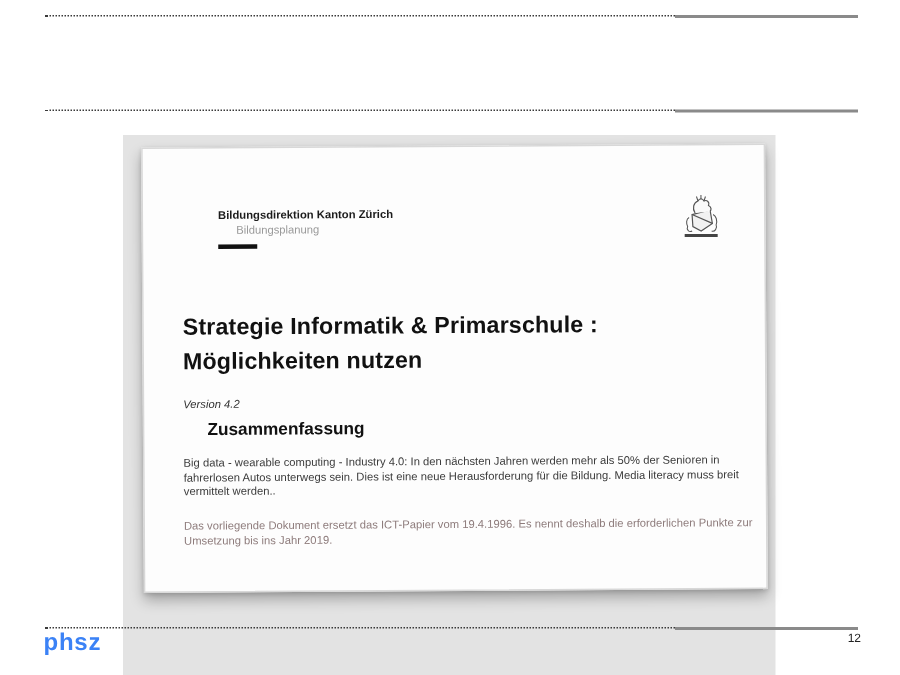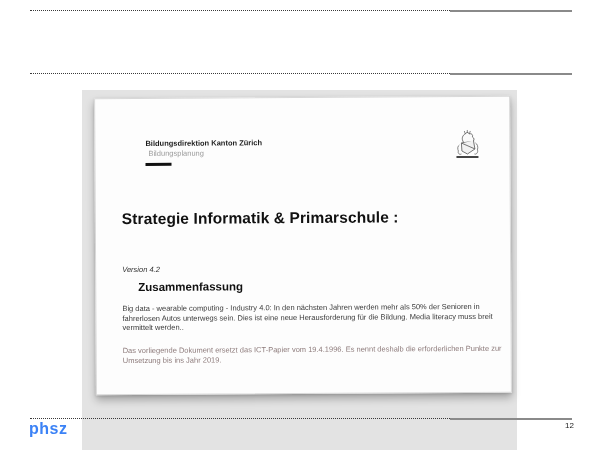--- a/index.html
+++ b/index.html
@@ -35,21 +35,21 @@
   .doc-page {
     position: absolute; left: 13px; top: 7px;
     width: 416px; height: 297px;
     background: #fdfdfd;
     border: 1px solid #d8d8d8;
     box-shadow: 0 5px 9px rgba(0,0,0,0.28), 0 1px 3px rgba(0,0,0,0.15);
     transform: rotate(-0.35deg);
     transform-origin: 50% 50%;
   }
   .letterhead-org  { position: absolute; left: 50px; top: 40px; font-size: 7.5px; font-weight: bold; color: #1c1c1c; white-space: nowrap; }
-  .letterhead-dept { position: absolute; left: 53px; top: 50px; font-size: 7.5px; color: #9a9a9a; white-space: nowrap; text-align: center; }
+  .letterhead-dept { position: absolute; left: 62px; top: 50px; font-size: 7.5px; color: #9a9a9a; white-space: nowrap; text-align: center; }
   .letterhead-bar  { position: absolute; left: 50px; top: 64px; width: 26px; height: 3px; background: #111; }
   .crest { position: absolute; left: 358px; top: 32px; width: 28px; height: 32px; }
 
   .doc-title {
     position: absolute; left: 26px; top: 108px;
     width: 380px;
     font-size: 15.5px; font-weight: bold; color: #111;
     line-height: 1.5; letter-spacing: 0.1px;
   }
   .doc-version {
@@ -108,20 +108,21 @@
         <polygon points="8,14 20,11 21.5,20 14,25 8.5,22" fill="#f2f2f2" stroke="#555" stroke-width="0.8"></polygon>
         <line x1="8" y1="14" x2="21.5" y2="20" stroke="#555" stroke-width="0.8"></line>
         <path d="M10,13 C8,10 9,6 12,5 C13,3 15,3 16,5 C18,4 20,6 19,8 C21,9 21,11 20,12" stroke="#555" stroke-width="0.8" fill="#fafafa"></path>
         <path d="M12,5 L11,2 M16,5 L17,2 M14,4 L14,1" stroke="#555" stroke-width="0.7"></path>
         <path d="M6,16 C4,17 4,20 5,22 C4,24 6,26 8,25" stroke="#555" stroke-width="0.7"></path>
         <path d="M22,14 C24,15 25,18 24,21 C25,23 23,26 21,25" stroke="#555" stroke-width="0.7"></path>
       </svg>
 
       <div class="doc-title">
         <span>Strategie Informatik &amp; Primarschule :</span><br>
+        <span>Möglichkeiten nutzen</span>
       </div>
 
       <div class="doc-version">Version 4.2</div>
 
       <div class="doc-section">Zusammenfassung</div>
 
       <div class="doc-para1">Big data - wearable computing - Industry 4.0: In den nächsten Jahren werden mehr als 50% der Senioren in fahrerlosen Autos unterwegs sein. Dies ist eine neue Herausforderung für die Bildung. Media literacy muss breit vermittelt werden..</div>
 
       <div class="doc-para2">Das vorliegende Dokument ersetzt das ICT-Papier vom 19.4.1996. Es nennt deshalb die erforderlichen Punkte zur Umsetzung bis ins Jahr 2019.</div>
 

